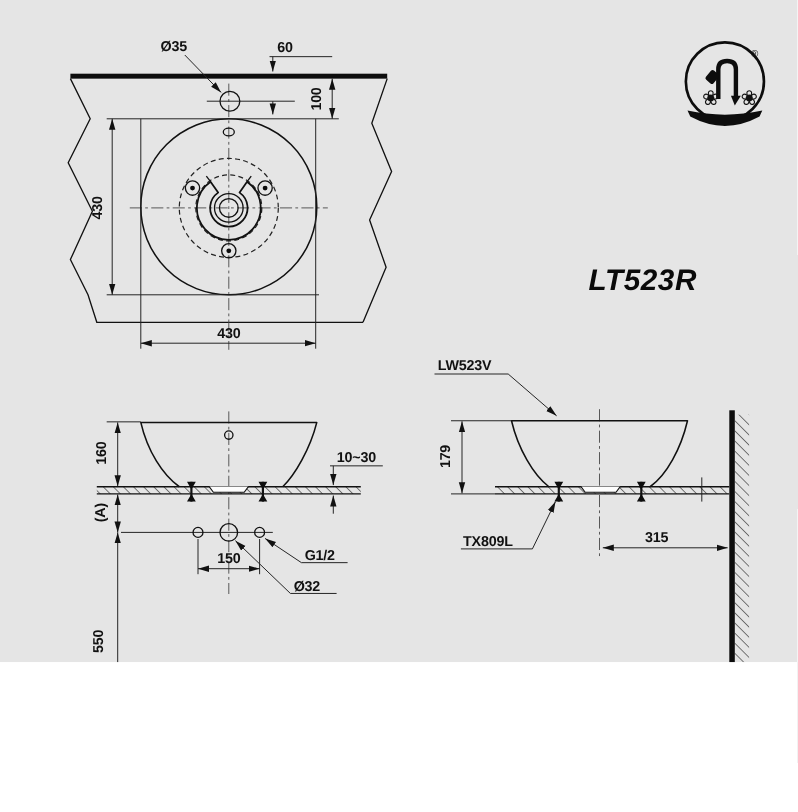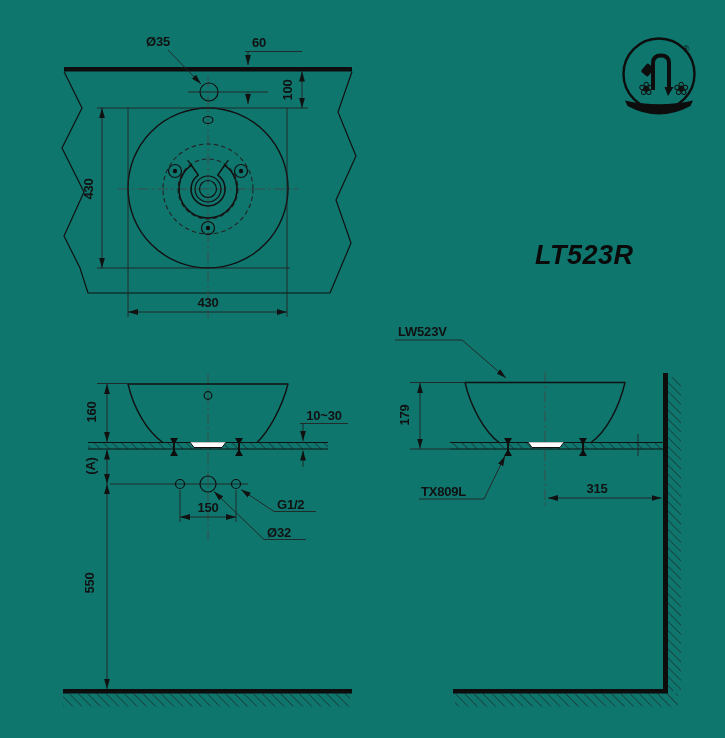--- a/index.html
+++ b/index.html
@@ -1,17 +1,17 @@
 <!DOCTYPE html>
 <html><head>
 <meta charset="utf-8">
 <style>
   html,body{margin:0;padding:0;background:#ffffff;}
   #stage{
-    width:725px;height:738px;background:#0f766e;position:relative;overflow:hidden;
+    width:725px;height:602px;background:#e5e5e5;position:relative;overflow:hidden;
     font-family:"Liberation Sans", sans-serif;
   }
   svg text{
     font-family:"Liberation Sans", sans-serif;
     font-weight:700;
     font-size:13px;
     fill:#111;
     letter-spacing:-0.2px;
   }
   svg text.model{

